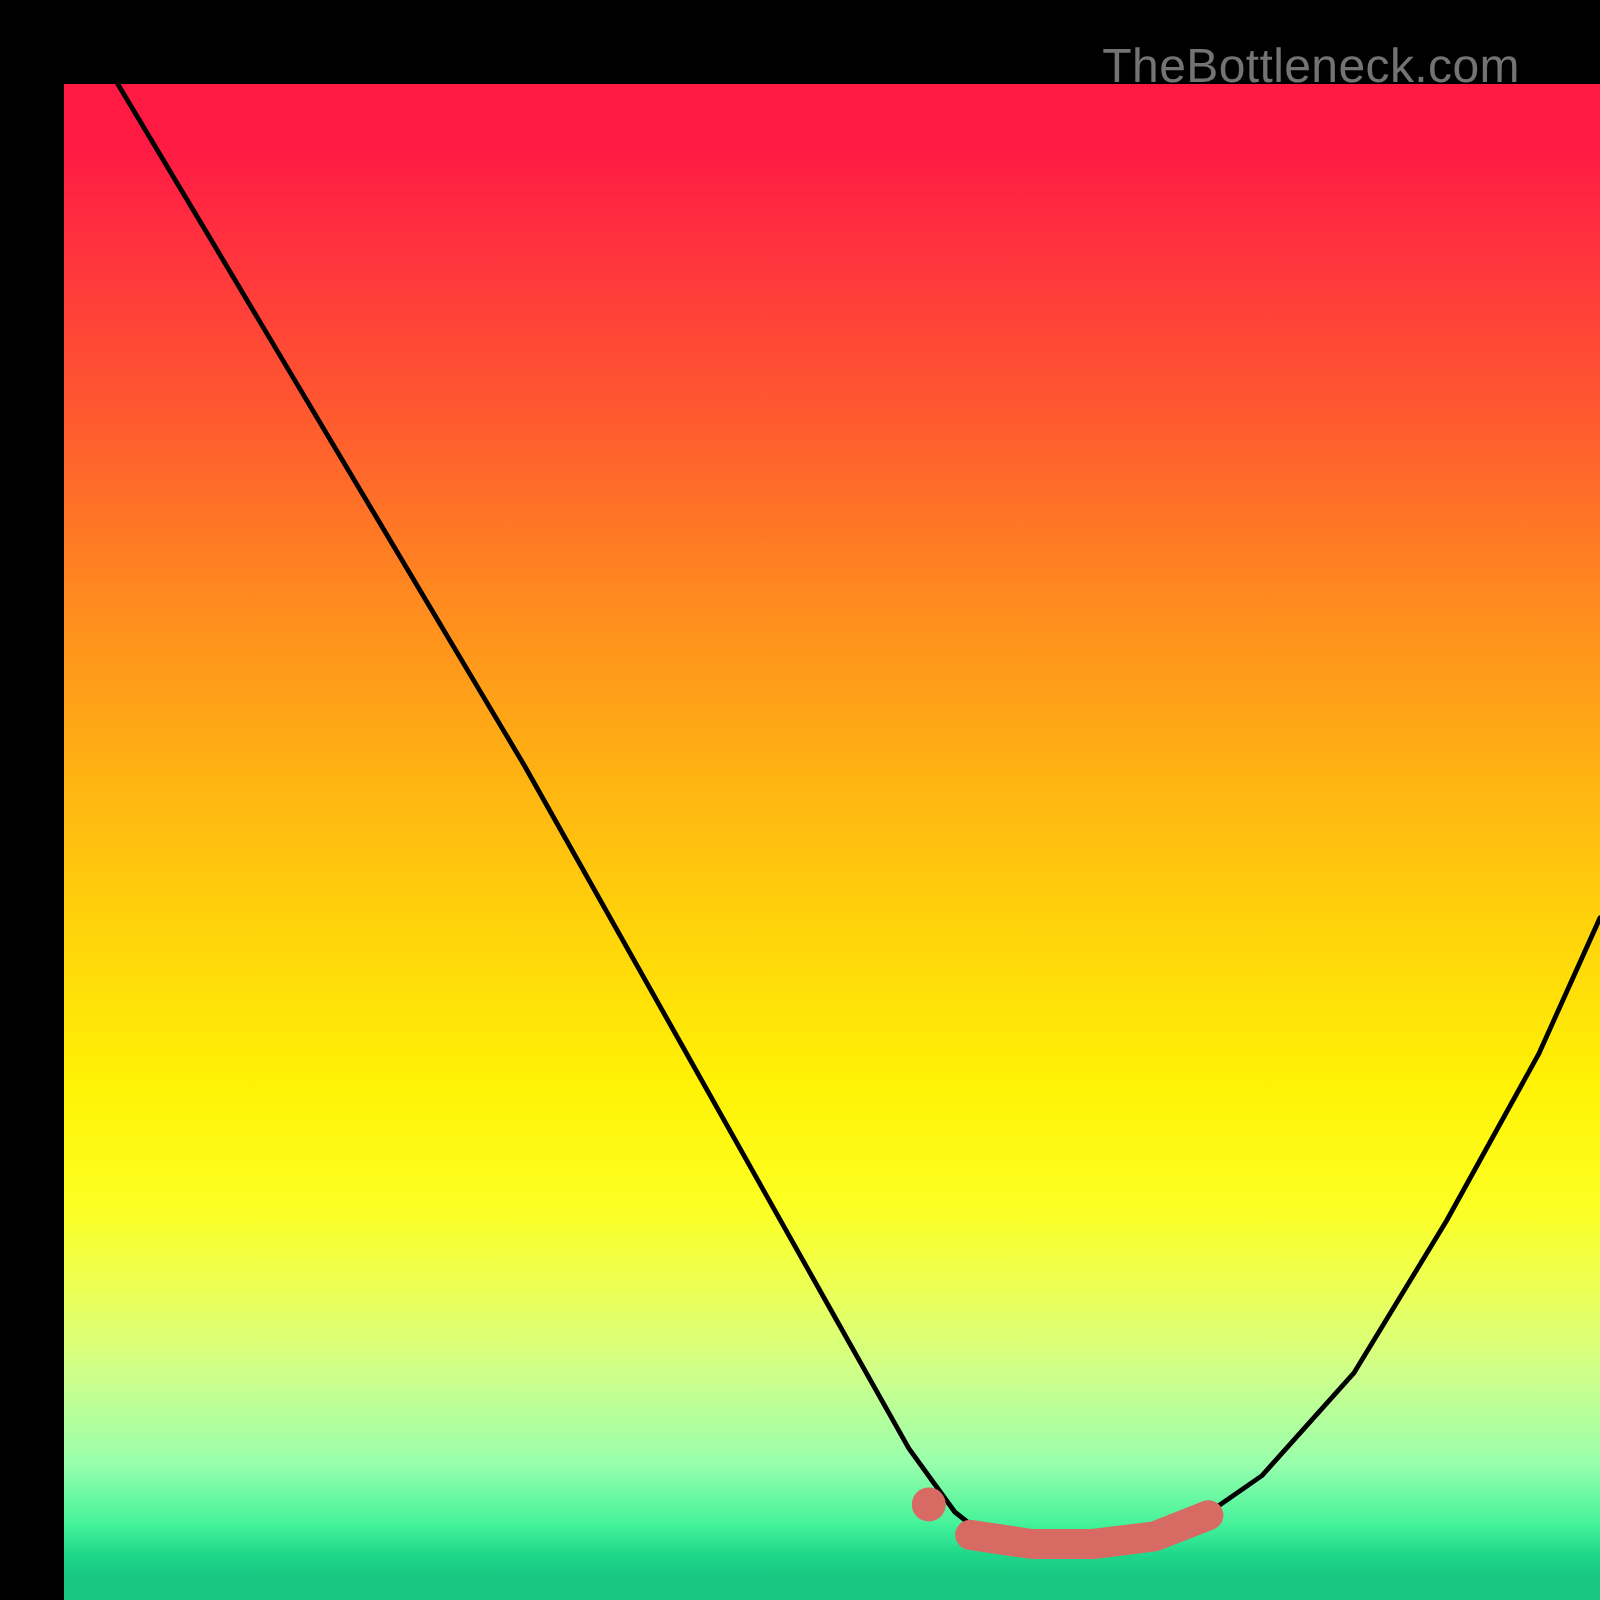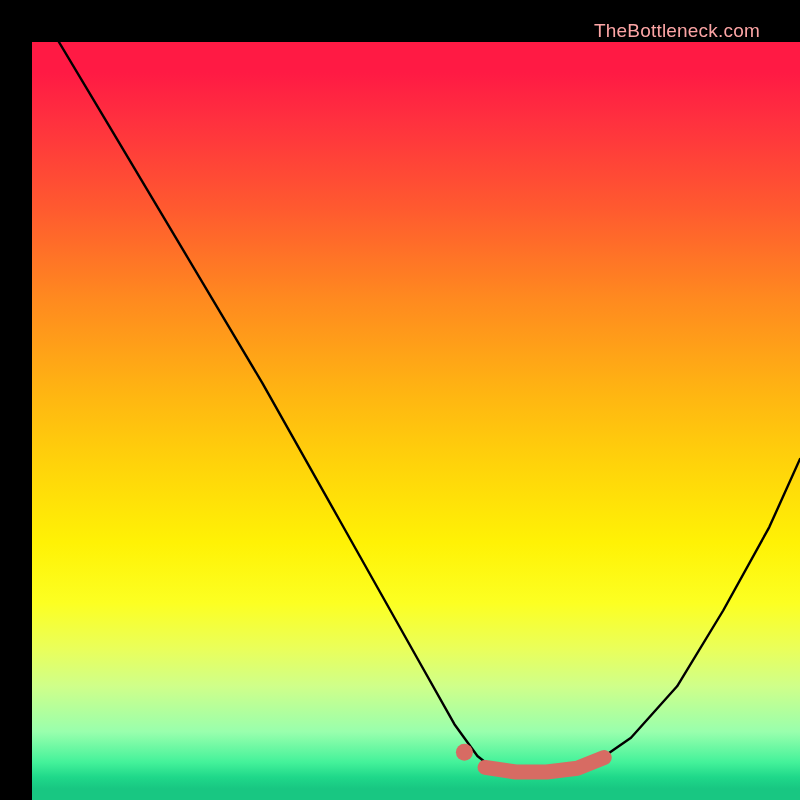--- a/index.html
+++ b/index.html
@@ -16,22 +16,22 @@
     left: 16px;
     top: 16px;
     width: 768px;
     height: 768px;
     background: #000000;
   }
   .watermark {
     position: absolute;
     top: 4px;
     right: 24px;
-    color: #fca5a5;
-    font-size: 19px;
+    color: #737373;
+    font-size: 24px;
     font-weight: 500;
     letter-spacing: 0.2px;
     z-index: 20;
   }
   .plot {
     position: absolute;
     left: 16px;
     top: 26px;
     width: 768px;
     height: 758px;

